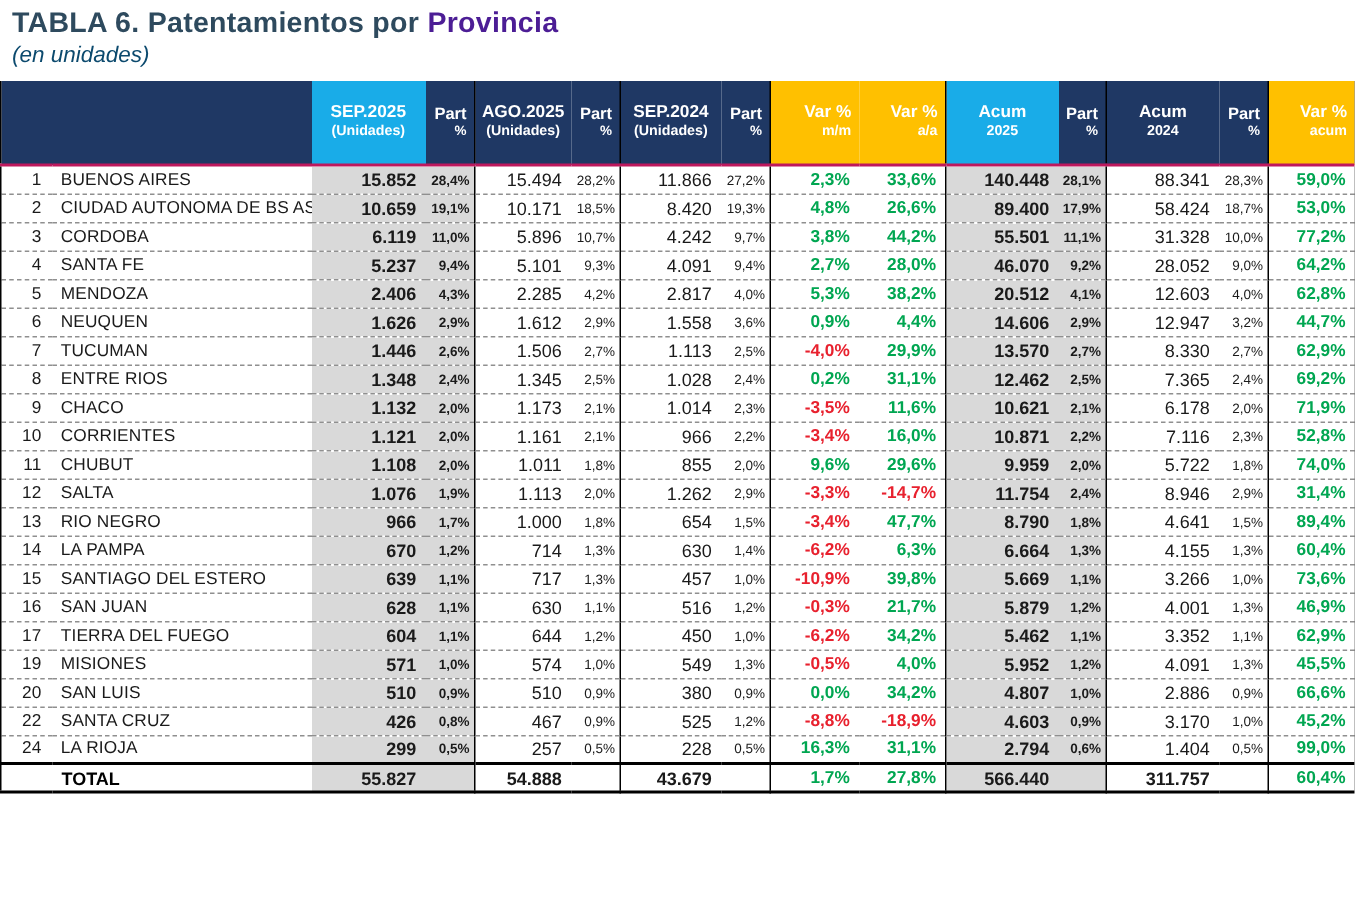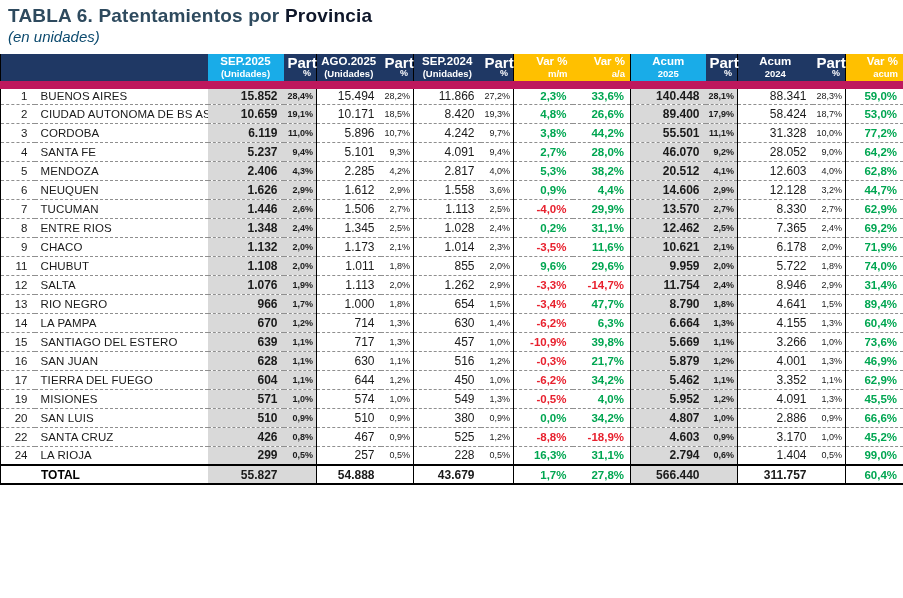--- a/index.html
+++ b/index.html
@@ -8,51 +8,51 @@
     width: 903px; height: 598px;
     font-family: "Liberation Sans", sans-serif;
     overflow: hidden;
     position: relative;
   }
   .page-title {
     margin: 5px 0 0 8px;
     font-size: 19px; font-weight: bold; color: #2e4a5e;
     letter-spacing: 0.2px;
   }
-  .page-title .hl { color: #0f172a; }
+  .page-title .hl { color: #4c1d95; }
   .page-subtitle {
     margin: 1px 0 0 8px;
     font-size: 15px; font-style: italic; color: #0c4a6e;
   }
   table.prov {
     margin-top: 9px;
     width: 903px;
     border-collapse: collapse;
     table-layout: fixed;
     border-left: 1.5px solid #000;
     border-right: 1.5px solid #000;
     border-bottom: 2px solid #000;
   }
   
   thead th {
-    height: 31px;
+    height: 56px;
     vertical-align: middle;
     color: #ffffff;
     font-weight: bold;
     padding: 0 4px;
-    border-bottom: 8px solid #be185d;
+    border-bottom: 2px solid #be185d;
   }
   th.bg-navy  { background: #1f3864; }
   th.bg-cyan  { background: #19ace8; }
   th.bg-yellow{ background: #ffc000; }
   thead .h-main { font-size: 11.5px; line-height: 13px; }
   thead .h-sub  { font-size: 9.5px;  line-height: 12px; }
   thead th.al-c { text-align: center; }
   thead th.al-r { text-align: right; padding-right: 5px; }
-  thead th.small .h-main { font-size: 15px; line-height: 11px; }
+  thead th.small .h-main { font-size: 11px; line-height: 11px; }
   thead th.small .h-sub  { font-size: 9px; line-height: 10px; }
   thead th.hsep { border-right: 1.5px solid #000; }
   
   tbody td, tfoot td, tfoot th {
     height: 19px;
     vertical-align: middle;
     white-space: nowrap;
     overflow: hidden;
   }
   tbody tr td { border-bottom: 1px dashed #8f8f8f; }
@@ -245,21 +245,21 @@
         <td class="c-val bold gray">1.626</td>
         <td class="c-part part-bold gray sep">2,9%</td>
         <td class="c-val">1.612</td>
         <td class="c-part sep">2,9%</td>
         <td class="c-val">1.558</td>
         <td class="c-part sep">3,6%</td>
         <td class="c-var pos">0,9%</td>
         <td class="c-var sep pos">4,4%</td>
         <td class="c-val bold gray">14.606</td>
         <td class="c-part part-bold gray sep">2,9%</td>
-        <td class="c-val">12.128</td>
+        <td class="c-val">12.947</td>
         <td class="c-part sep">3,2%</td>
         <td class="c-var pos">44,7%</td>
       </tr>
       <tr>
         <td class="c-num">7</td>
         <td class="c-name">TUCUMAN</td>
         <td class="c-val bold gray">1.446</td>
         <td class="c-part part-bold gray sep">2,6%</td>
         <td class="c-val">1.506</td>
         <td class="c-part sep">2,7%</td>
@@ -299,20 +299,37 @@
         <td class="c-part sep">2,1%</td>
         <td class="c-val">1.014</td>
         <td class="c-part sep">2,3%</td>
         <td class="c-var neg">-3,5%</td>
         <td class="c-var sep pos">11,6%</td>
         <td class="c-val bold gray">10.621</td>
         <td class="c-part part-bold gray sep">2,1%</td>
         <td class="c-val">6.178</td>
         <td class="c-part sep">2,0%</td>
         <td class="c-var pos">71,9%</td>
+      </tr>
+      <tr>
+        <td class="c-num">10</td>
+        <td class="c-name">CORRIENTES</td>
+        <td class="c-val bold gray">1.121</td>
+        <td class="c-part part-bold gray sep">2,0%</td>
+        <td class="c-val">1.161</td>
+        <td class="c-part sep">2,1%</td>
+        <td class="c-val">966</td>
+        <td class="c-part sep">2,2%</td>
+        <td class="c-var neg">-3,4%</td>
+        <td class="c-var sep pos">16,0%</td>
+        <td class="c-val bold gray">10.871</td>
+        <td class="c-part part-bold gray sep">2,2%</td>
+        <td class="c-val">7.116</td>
+        <td class="c-part sep">2,3%</td>
+        <td class="c-var pos">52,8%</td>
       </tr>
       <tr>
         <td class="c-num">11</td>
         <td class="c-name">CHUBUT</td>
         <td class="c-val bold gray">1.108</td>
         <td class="c-part part-bold gray sep">2,0%</td>
         <td class="c-val">1.011</td>
         <td class="c-part sep">1,8%</td>
         <td class="c-val">855</td>
         <td class="c-part sep">2,0%</td>

